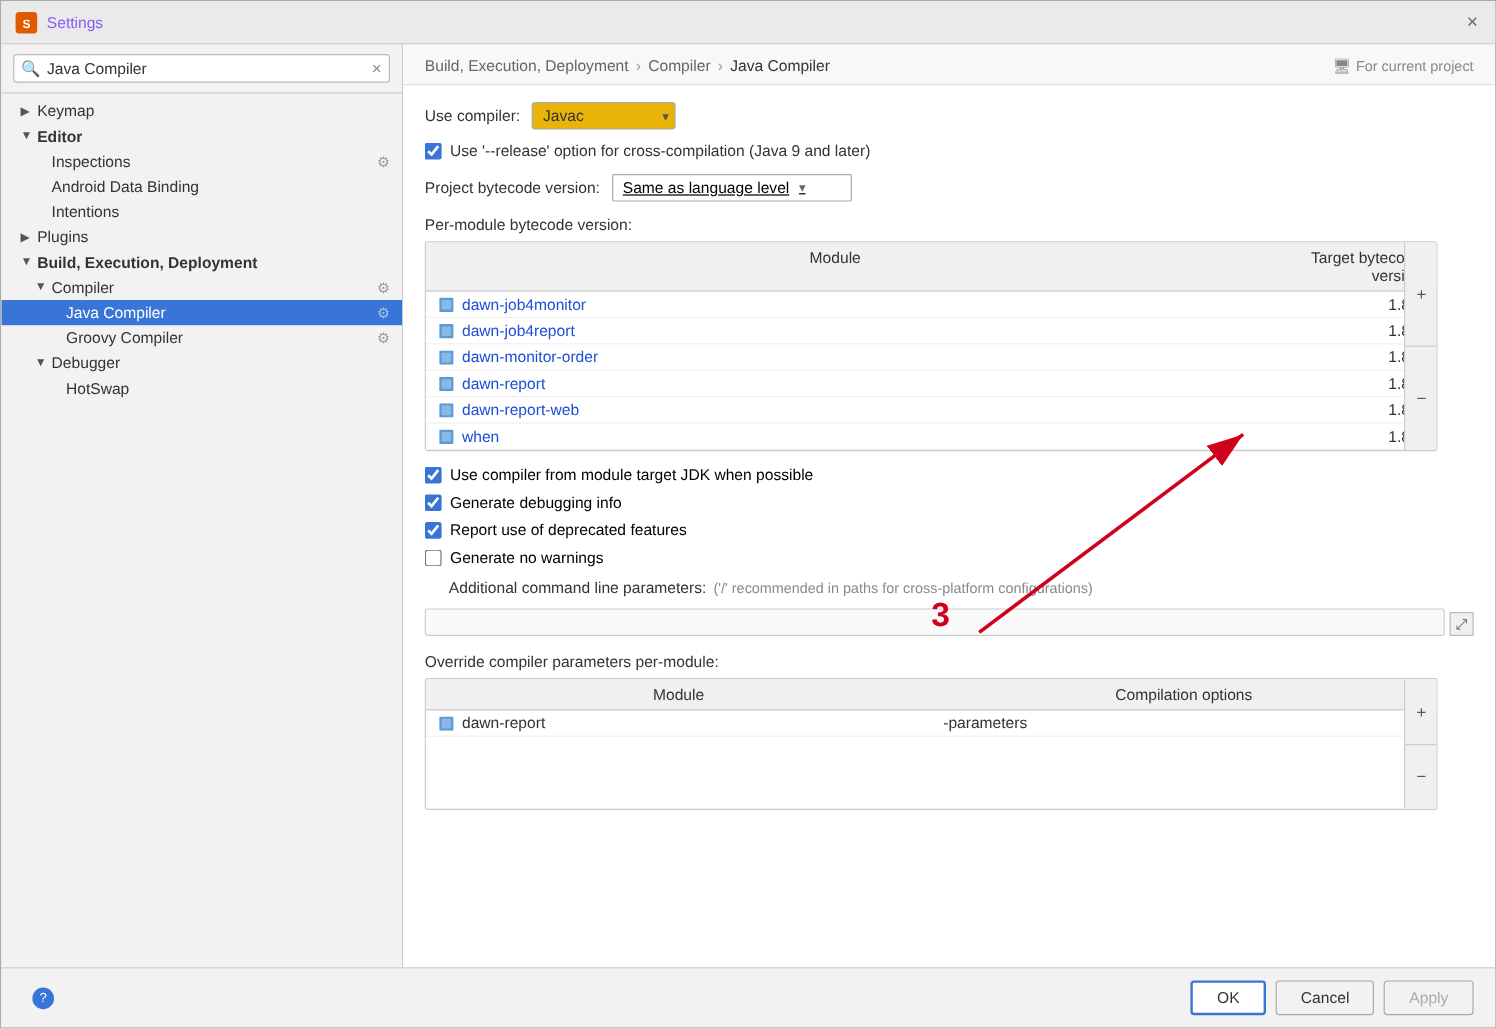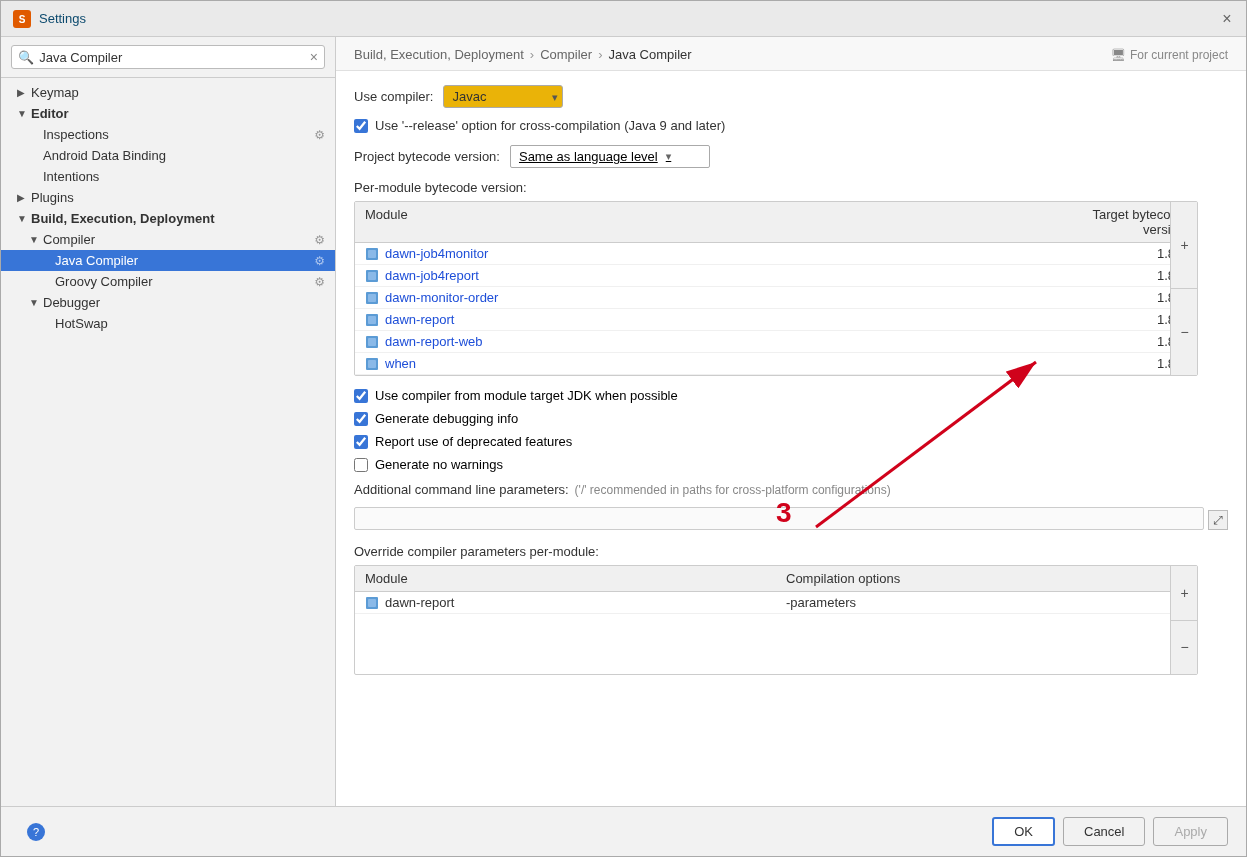--- a/index.html
+++ b/index.html
@@ -40,21 +40,21 @@
       border-radius: 3px;
       display: flex;
       align-items: center;
       justify-content: center;
       color: white;
       font-size: 10px;
       font-weight: bold;
     }
     .titlebar-title {
       font-size: 13px;
-      color: #0c4a6e;
+      color: #8b5cf6;
     }
     .close-btn {
       width: 14px;
       height: 14px;
       cursor: pointer;
       color: #666;
       font-size: 16px;
       line-height: 14px;
       text-align: center;
     }
@@ -237,20 +237,21 @@
     .table-header {
       display: flex;
       background: #f0f0f0;
       border-bottom: 1px solid #ccc;
     }
     .th {
       padding: 5px 10px;
       font-size: 13px;
       color: #333;
       font-weight: normal;
+      text-align: center;
     }
     .th-module { flex: 1; }
     .th-version { width: 160px; text-align: right; padding-right: 12px; }
     .table-body {
       max-height: 180px;
       overflow-y: auto;
     }
     .table-row-item {
       display: flex;
       align-items: center;
@@ -598,21 +599,21 @@
           </div>
           <div class="checkbox-row">
             <input type="checkbox" checked="" style="">
             <span>Report use of deprecated features</span>
           </div>
           <div class="checkbox-row">
             <input type="checkbox" style="">
             <span>Generate no warnings</span>
           </div>
 
-          <div class="input-row" style="margin-top:10px; align-items:center; flex-wrap:wrap; gap:6px;">
+          <div class="input-row" style="margin-top:10px; align-items:center; flex-wrap:wrap; gap:6px;margin-left:20px;">
             <span class="form-label">Additional command line parameters:</span>
             <span class="input-hint">('/' recommended in paths for cross-platform configurations)</span>
           </div>
           <div style="display:flex; gap:4px; margin-bottom:14px;">
             <input type="text" class="text-input" style="flex: 1 1 0%;">
             <div class="expand-btn" title="Expand">⤢</div>
           </div>
 
           <div class="section-label">Override compiler parameters per-module:</div>
           <div class="table-container" style="margin-right:30px;">

